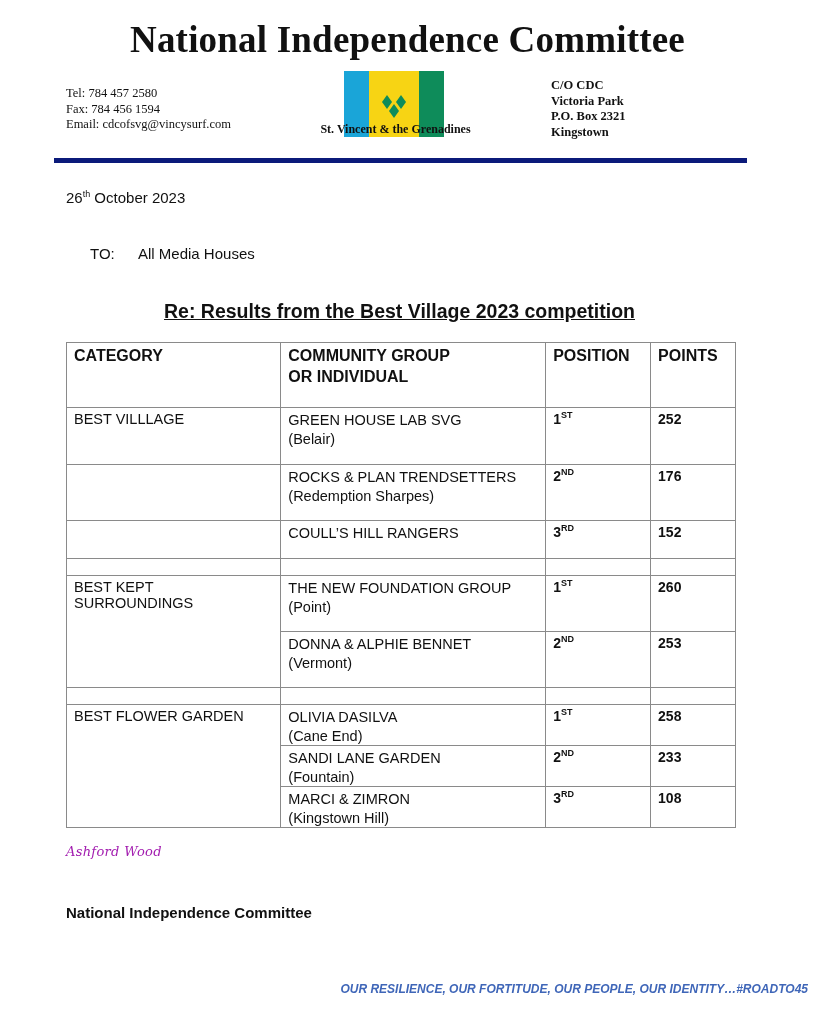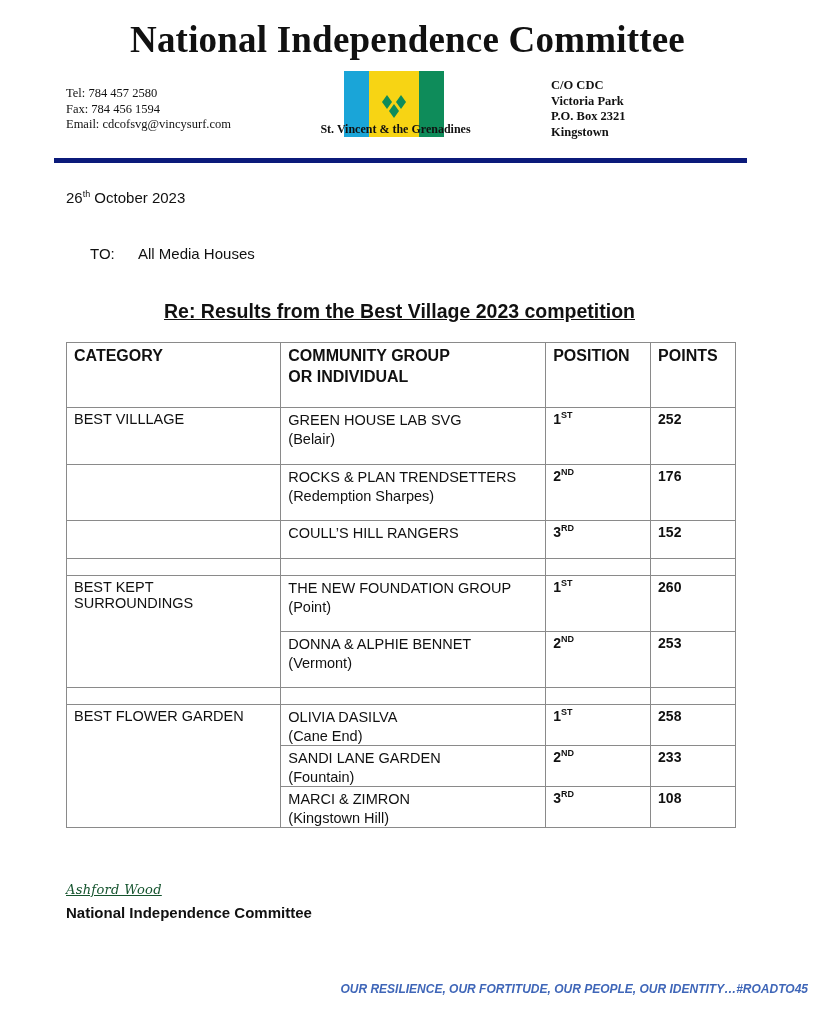--- a/index.html
+++ b/index.html
@@ -24,21 +24,21 @@
   .re span { position:relative; left:-8px; }
   table.res { position:absolute; left:66px; top:342px; width:670px; border-collapse:collapse; font-size:14.5px; }
   table.res td, table.res th { border:1.3px solid #8a8a8a; vertical-align:top; text-align:left; padding:3px 7px 0 7px; }
   table.res th { font-weight:bold; font-size:16px; height:62px; padding-top:2px; line-height:21px;border-radius:8px; }
   .c1 { width:200px; } .c2 { width:251px; } .c3 { width:90px; } .c4 { width:70px; }
   .pos { font-weight:bold; font-size:14px; }
   .pos sup { font-size:9px; vertical-align:super; line-height:0; }
   .pts { font-weight:bold; font-size:14px; }
   tr.sp td { height:16px; padding:0; }
   .nm { line-height:18.5px; }
-  .sig { left:66px; top:882px; font-family:"DejaVu Serif", serif; font-style:italic; font-size:13px; text-decoration:underline; letter-spacing:0.3px; color:#14532d; }
+  .sig { left:66px; top:844px; font-family:"DejaVu Serif", serif; font-style:italic; font-size:13px; letter-spacing:0.3px; color:#a21caf; }
   .sec { left:66px; top:903px; font-weight:bold; font-size:15px; line-height:19px; }
   .foot { left:0; width:815px; top:982px; text-align:right; font-weight:bold; font-style:italic; font-size:12px; color:#3f66b8; }
   .foot span { position:relative; left:-7px; }
 </style>
 </head>
 <body>
 
 <div class="abs title">National Independence Committee</div>
 
 <div class="abs contact">

